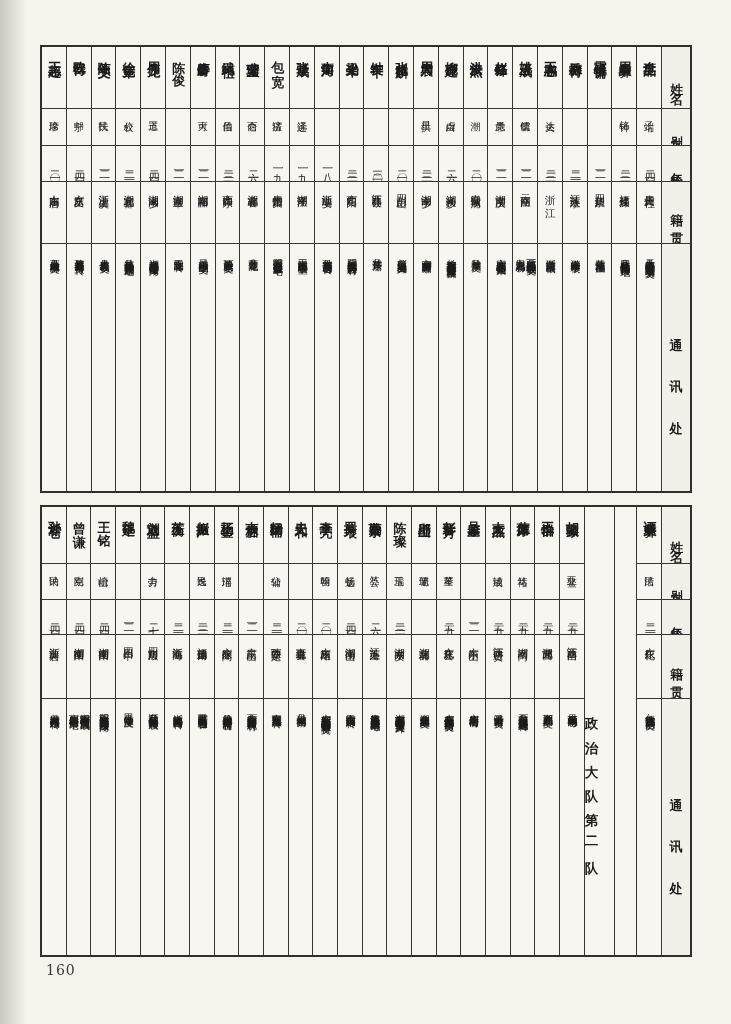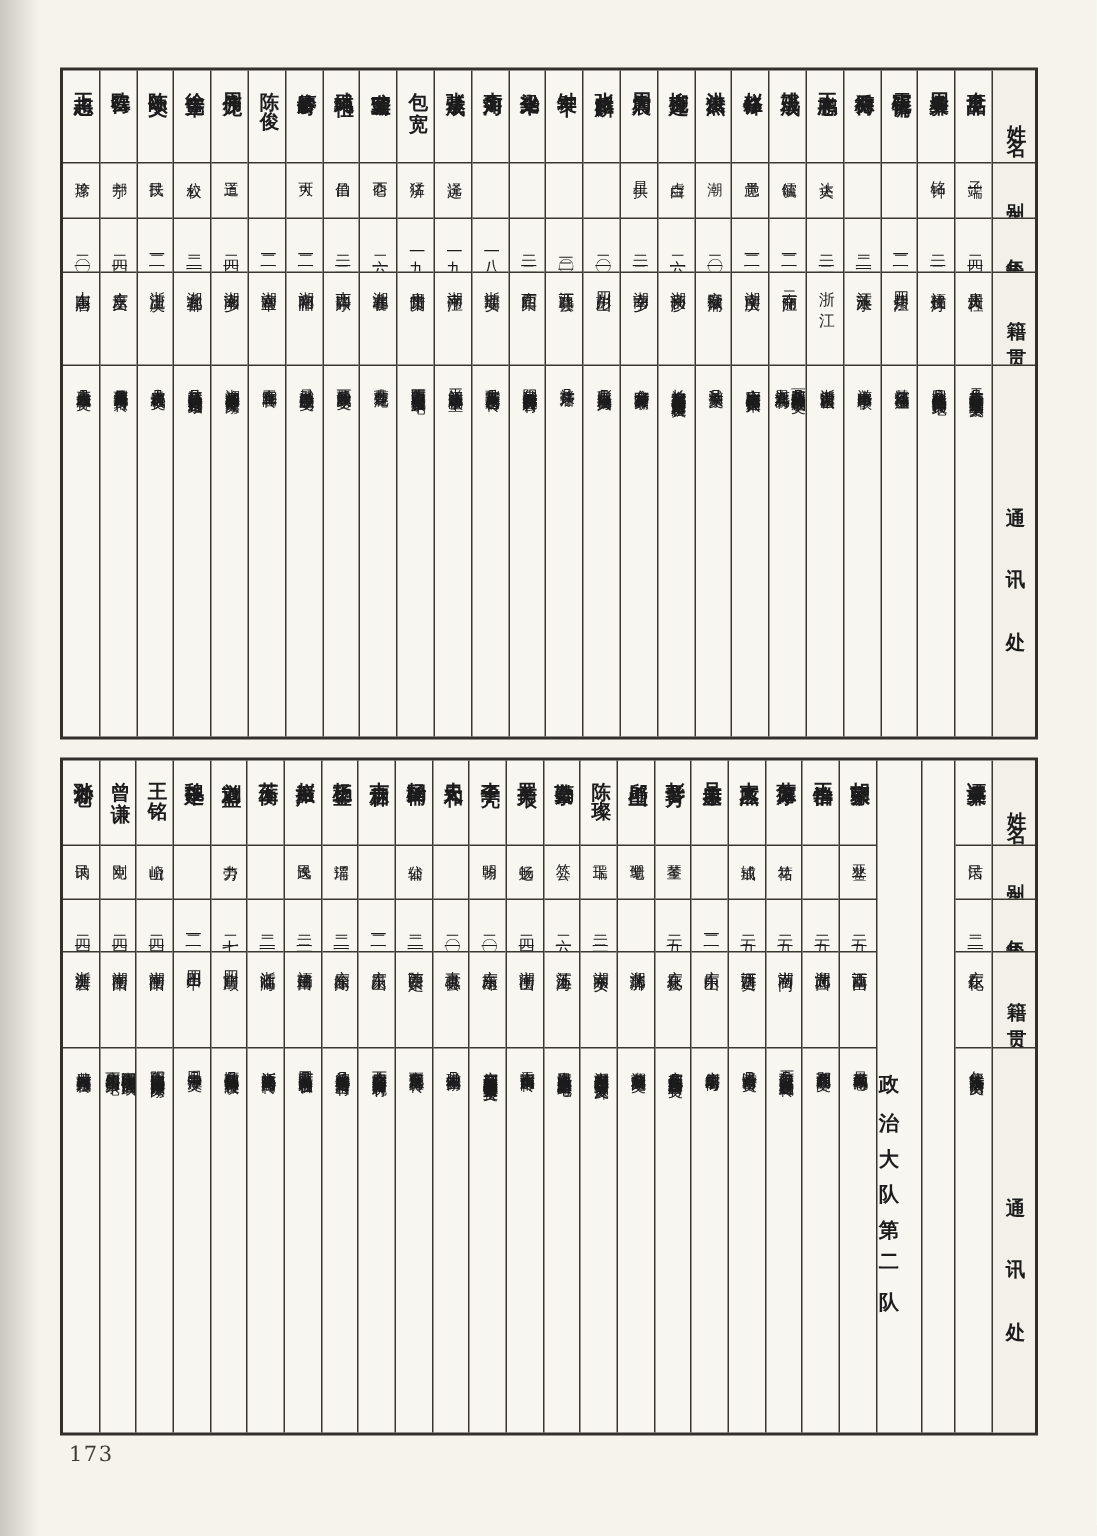--- a/index.html
+++ b/index.html
@@ -950,14 +950,14 @@
         </div>
         <div class="cell c-native">
           <span class="vtext">浙江黄岩</span>
         </div>
         <div class="cell c-addr">
           <span class="vtext">黄岩城内柯东升纸庄转</span>
         </div>
       </div>
     </div>
 
-  <div class="page-number">173</div>
+  <div class="page-number">160</div>
 </div>
 
 </body></html>

